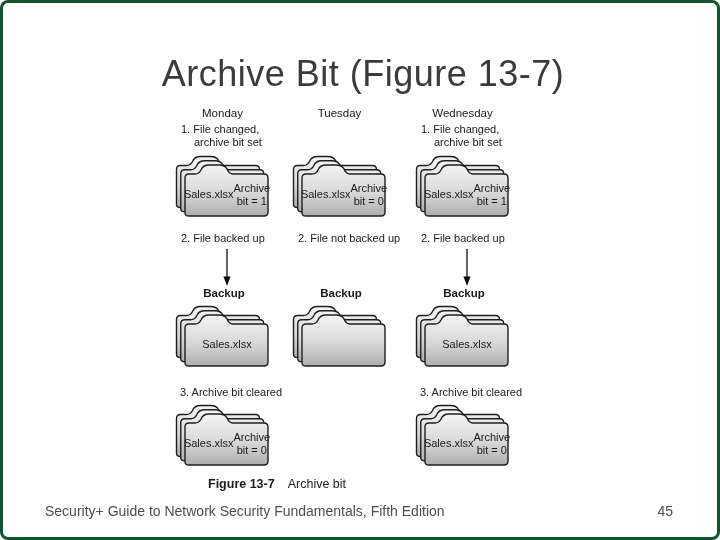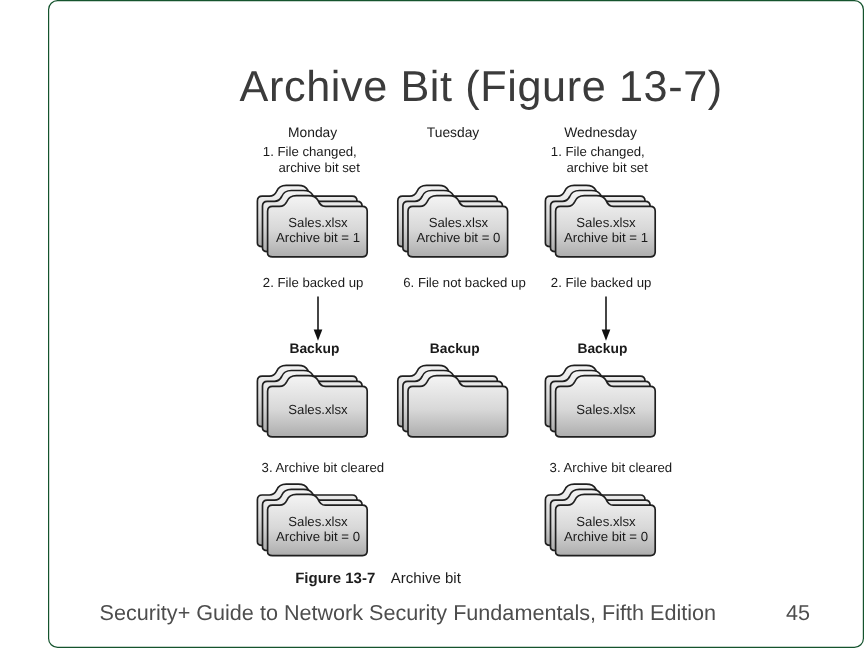--- a/index.html
+++ b/index.html
@@ -1,20 +1,20 @@
 <!DOCTYPE html>
 <html><head>
 <meta charset="utf-8">
 <style>
   html, body { margin: 0; padding: 0; background: #fff; }
   body { width: 720px; height: 540px; position: relative; overflow: hidden;
          font-family: "Liberation Sans", sans-serif; }
 
   .slide { position: absolute; inset: 0; background: #fff;
-           border: 1px solid #14532d; border-radius: 8px; box-sizing: border-box; margin-left: 40px; }
+           border: 3px solid #14532d; border-radius: 8px; box-sizing: border-box; }
 
   .page-title { position: absolute; top: 50px; left: 0; width: 720px;
                 text-align: center; font-size: 36px; letter-spacing: .5px;
                 line-height: 42px; color: #3b3b3b; }
 
   .diagram { position: absolute; top: 104px; left: 0; width: 720px; height: 366px;
              color: #1a1a1a; }
 
   .col { position: absolute; top: 0; width: 103px; height: 366px; }
   .col-monday    { left: 168px; }
@@ -32,36 +32,36 @@
   .step-line2 { display: block; padding-left: 13px; }
 
   .folder { position: absolute; left: 0; width: 100px; height: 69px; }
   .folder-1 { top: 45px; }
   .folder-2 { top: 195px; }
   .folder-3 { top: 294px; }
   .folder-svg { position: absolute; left: 0; top: 0; width: 100px; height: 69px; }
   .fshape { fill: url(#folderGrad); stroke: #1f1f1f; stroke-width: 1.4;
             stroke-linejoin: round; }
   .folder-label { position: absolute; left: 13px; right: 1px; top: 21px; bottom: 4px;
-                  display: flex; flex-direction: column; align-items: center;
+                  display: flex; align-items: center;
                   justify-content: center; font-size: 11px; line-height: 13.5px;
                   text-align: center; color: #1a1a1a; }
 
   .down-arrow { position: absolute; top: 141px; left: 50px; width: 12px; height: 39px; }
 
   .backup-label { position: absolute; top: 180px; left: 0; width: 106px;
                   text-align: center; font-size: 11.5px; font-weight: bold; }
 
   .figure-caption { position: absolute; top: 474px; left: 177px; font-size: 12.5px;
                     color: #1d1d1d; padding-left: 28px; }
   .figure-caption-label { font-weight: bold; margin-right: 13px; }
 
   .footer { position: absolute; top: 500px; left: 42px; right: 44px;
             display: flex; justify-content: space-between; align-items: flex-start;
-            font-size: 18px; color: #4d4d4d; }
+            font-size: 14px; color: #4d4d4d; }
 </style>
 </head>
 <body>
 
 <svg width="0" height="0" style="position:absolute" aria-hidden="true">
   <defs>
     <linearGradient id="folderGrad" x1="0" y1="0" x2="0" y2="1">
       <stop offset="0" stop-color="#f4f4f4"></stop>
       <stop offset="0.55" stop-color="#d8d8d8"></stop>
       <stop offset="1" stop-color="#adadad"></stop>
@@ -129,21 +129,21 @@
       <div class="day-header">Tuesday</div>
       <div class="folder folder-1">
         <svg class="folder-svg" viewBox="0 0 100 69">
             <use href="#folder-icon"></use>
           </svg>
         <div class="folder-label">
           <span>Sales.xlsx</span>
           <span>Archive bit = 0</span>
         </div>
       </div>
-      <div class="step step-2">6. File not backed up</div>
+      <div class="step step-2">2. File not backed up</div>
       <div class="backup-label">Backup</div>
       <div class="folder folder-2">
         <svg class="folder-svg" viewBox="0 0 100 69">
             <use href="#folder-icon"></use>
           </svg>
         <div class="folder-label">
           <span></span>
           <span></span>
         </div>
       </div>

